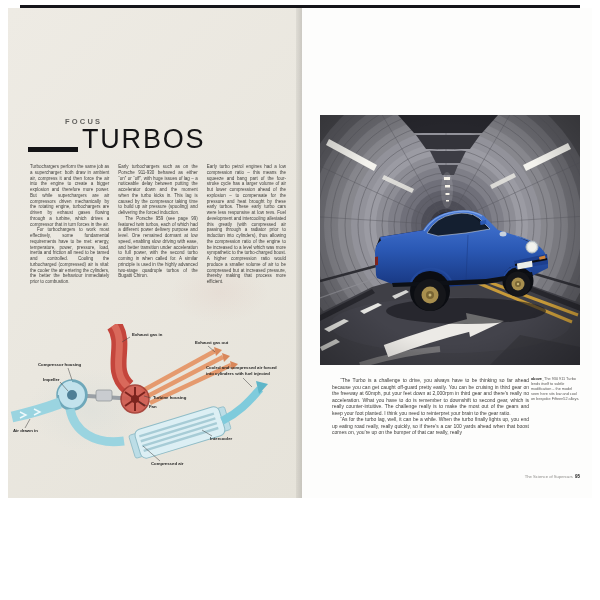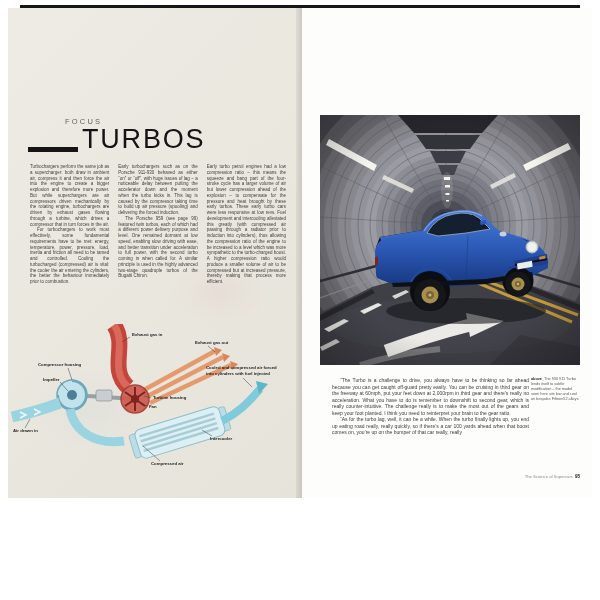--- a/index.html
+++ b/index.html
@@ -6,21 +6,21 @@
   body { background:#ffffff; font-family:"Liberation Sans", sans-serif; }
   .spread { position:relative; width:600px; height:600px; background:#ffffff; overflow:hidden; }
   .top-rule { position:absolute; left:20px; top:5px; width:560px; height:2.5px; background:#15151a; }
 
   
   .page-left { position:absolute; left:8px; top:8px; width:294px; height:490px;
     background:
       radial-gradient(70px 45px at 72% 58%, rgba(195,115,105,0.07), transparent 70%),
       radial-gradient(90px 60px at 28% 82%, rgba(120,170,190,0.07), transparent 70%),
       linear-gradient(135deg,#eeebe4,#e6e3da); }
-  .kicker { position:absolute; left:57px; top:109px; font-size:7.5px; font-weight:normal; letter-spacing:2.2px; color:#63625f; }
+  .kicker { position:absolute; left:57px; top:109px; font-size:7.5px; font-weight:bold; letter-spacing:2.2px; color:#63625f; }
   .page-title { position:absolute; left:74px; top:116px; font-size:27px; font-weight:normal; letter-spacing:1.8px; color:#141416; }
   .title-dash { position:absolute; left:20px; top:139px; width:50px; height:4.5px; background:#141416; }
   .columns { position:absolute; left:22px; top:156px; width:256px; height:164px; display:flex; gap:9px; overflow:hidden; }
   .col { flex:1; font-size:4.5px; line-height:1.28; text-align:justify; color:#3f3e3b; }
   .col p + p { text-indent:7px; }
   .diagram-svg { position:absolute; left:2px; top:316px; width:292px; height:174px; }
   .dlabel { font:bold 4.3px "Liberation Sans", sans-serif; fill:#1f1f1f; }
   .leader { stroke:#3c3c3c; stroke-width:0.5; fill:none; }
 
   

